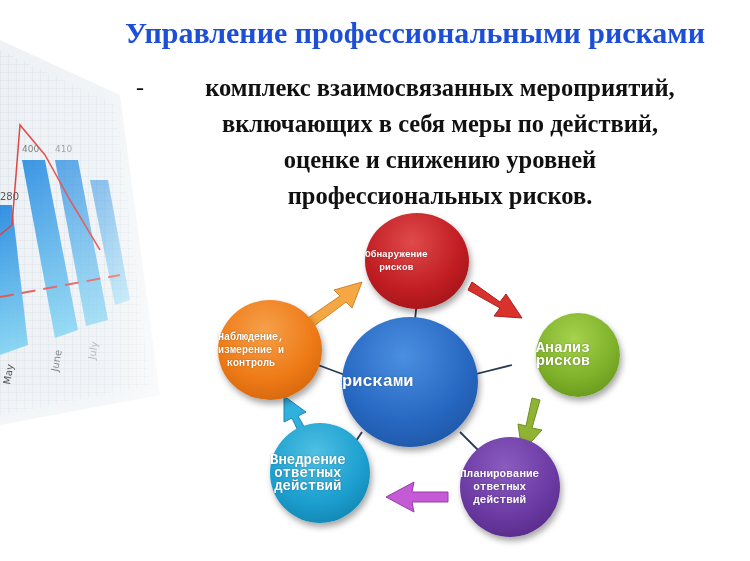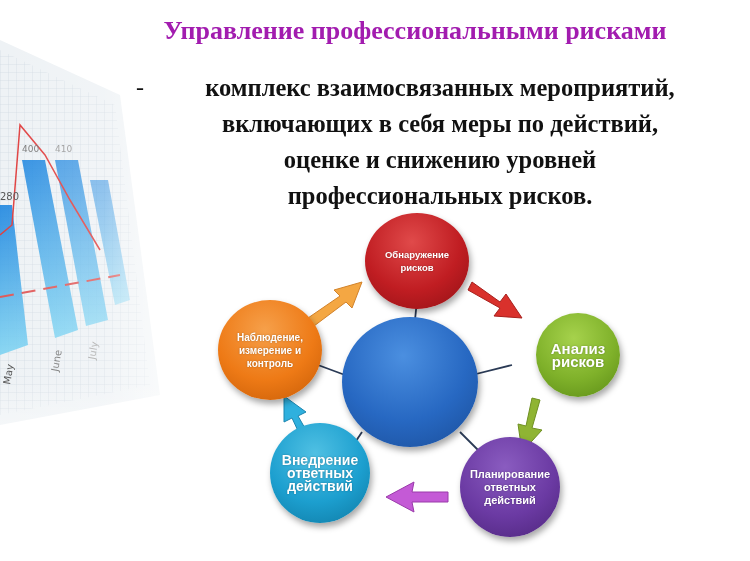--- a/index.html
+++ b/index.html
@@ -2,26 +2,26 @@
 <html><head>
 <meta charset="utf-8">
 <style>
   html, body { margin:0; padding:0; }
   body { width:750px; height:561px; position:relative; overflow:hidden; background:#ffffff; font-family:"Liberation Serif", serif; }
   .bg-chart { position:absolute; left:0; top:0; width:230px; height:561px; }
   .fade { position:absolute; left:0; top:0; width:260px; height:561px;
           background:linear-gradient(90deg, rgba(255,255,255,0) 0%, rgba(255,255,255,0.2) 40%, rgba(255,255,255,0.9) 75%, #fff 100%); }
   .fade-bottom { position:absolute; left:0; top:380px; width:260px; height:181px;
           background:linear-gradient(180deg, rgba(255,255,255,0) 0%, rgba(255,255,255,0.85) 55%, #fff 100%); }
-  .title { position:absolute; left:100px; top:16px; width:630px; text-align:center; font-weight:bold; font-size:26px; color:#a21caf; white-space:nowrap; }
+  .title { position:absolute; left:100px; top:16px; width:630px; text-align:center; font-weight:bold; font-size:30px; color:#1d4ed8; white-space:nowrap; }
   .dash { position:absolute; left:136px; top:74px; font-size:24px; color:#111; }
   .desc { position:absolute; left:160px; top:70px; width:560px; text-align:center; font-size:24.5px; line-height:36px; color:#111;font-weight:bold; }
   .diagram { position:absolute; left:0; top:0; width:750px; height:561px; }
-  .node { position:absolute; border-radius:50%; display:flex; align-items:center; justify-content:center; text-align:center;
-          font-family:Liberation Sans, sans-serif; font-weight:bold; color:#fff; box-shadow:2px 4px 6px rgba(0,0,0,0.35); }
+  .node { position:absolute; border-radius:50%; display:flex; align-items:center; text-align:center;
+          font-family:Liberation Mono, monospace; font-weight:bold; color:#fff; box-shadow:2px 4px 6px rgba(0,0,0,0.35); }
   .node span { display:block; text-shadow:0 0 2px rgba(0,0,0,0.3); }
   .n-detect { left:365px; top:213px; width:104px; height:96px; background:radial-gradient(circle at 45% 30%, #e04a4a 0%, #c01d22 55%, #8e1014 100%); font-size:9.5px; line-height:13px; }
   .n-analysis { left:536px; top:313px; width:84px; height:84px; background:radial-gradient(circle at 45% 30%, #a6d24c 0%, #7fb12a 55%, #5a8a16 100%); font-size:15px; line-height:13px; }
   .n-plan { left:460px; top:437px; width:100px; height:100px; background:radial-gradient(circle at 45% 30%, #8a5cc0 0%, #6b3aa3 55%, #4c2479 100%); font-size:11px; line-height:13px; }
   .n-impl { left:270px; top:423px; width:100px; height:100px; background:radial-gradient(circle at 45% 30%, #4fc0e3 0%, #1c9fcf 55%, #0e77a0 100%); font-size:14px; line-height:13px; }
   .n-monitor { left:218px; top:300px; width:104px; height:100px; background:radial-gradient(circle at 45% 30%, #f6a04a 0%, #ee7a16 55%, #c45a05 100%); font-size:10px; line-height:13px; }
   .n-center { left:342px; top:317px; width:136px; height:130px; background:radial-gradient(circle at 45% 30%, #4b8fe0 0%, #2768c2 55%, #1a4c96 100%); font-size:17px; line-height:22px; }
 </style>
 </head>
 <body>
@@ -111,14 +111,15 @@
 </div>
 <div class="node n-monitor">
   <div>
     <span>Наблюдение,</span>
     <span>измерение и</span>
     <span>контроль</span>
   </div>
 </div>
 <div class="node n-center">
   <div>
+    <span>рисками</span>
   </div>
 </div>
 
 </body></html>

